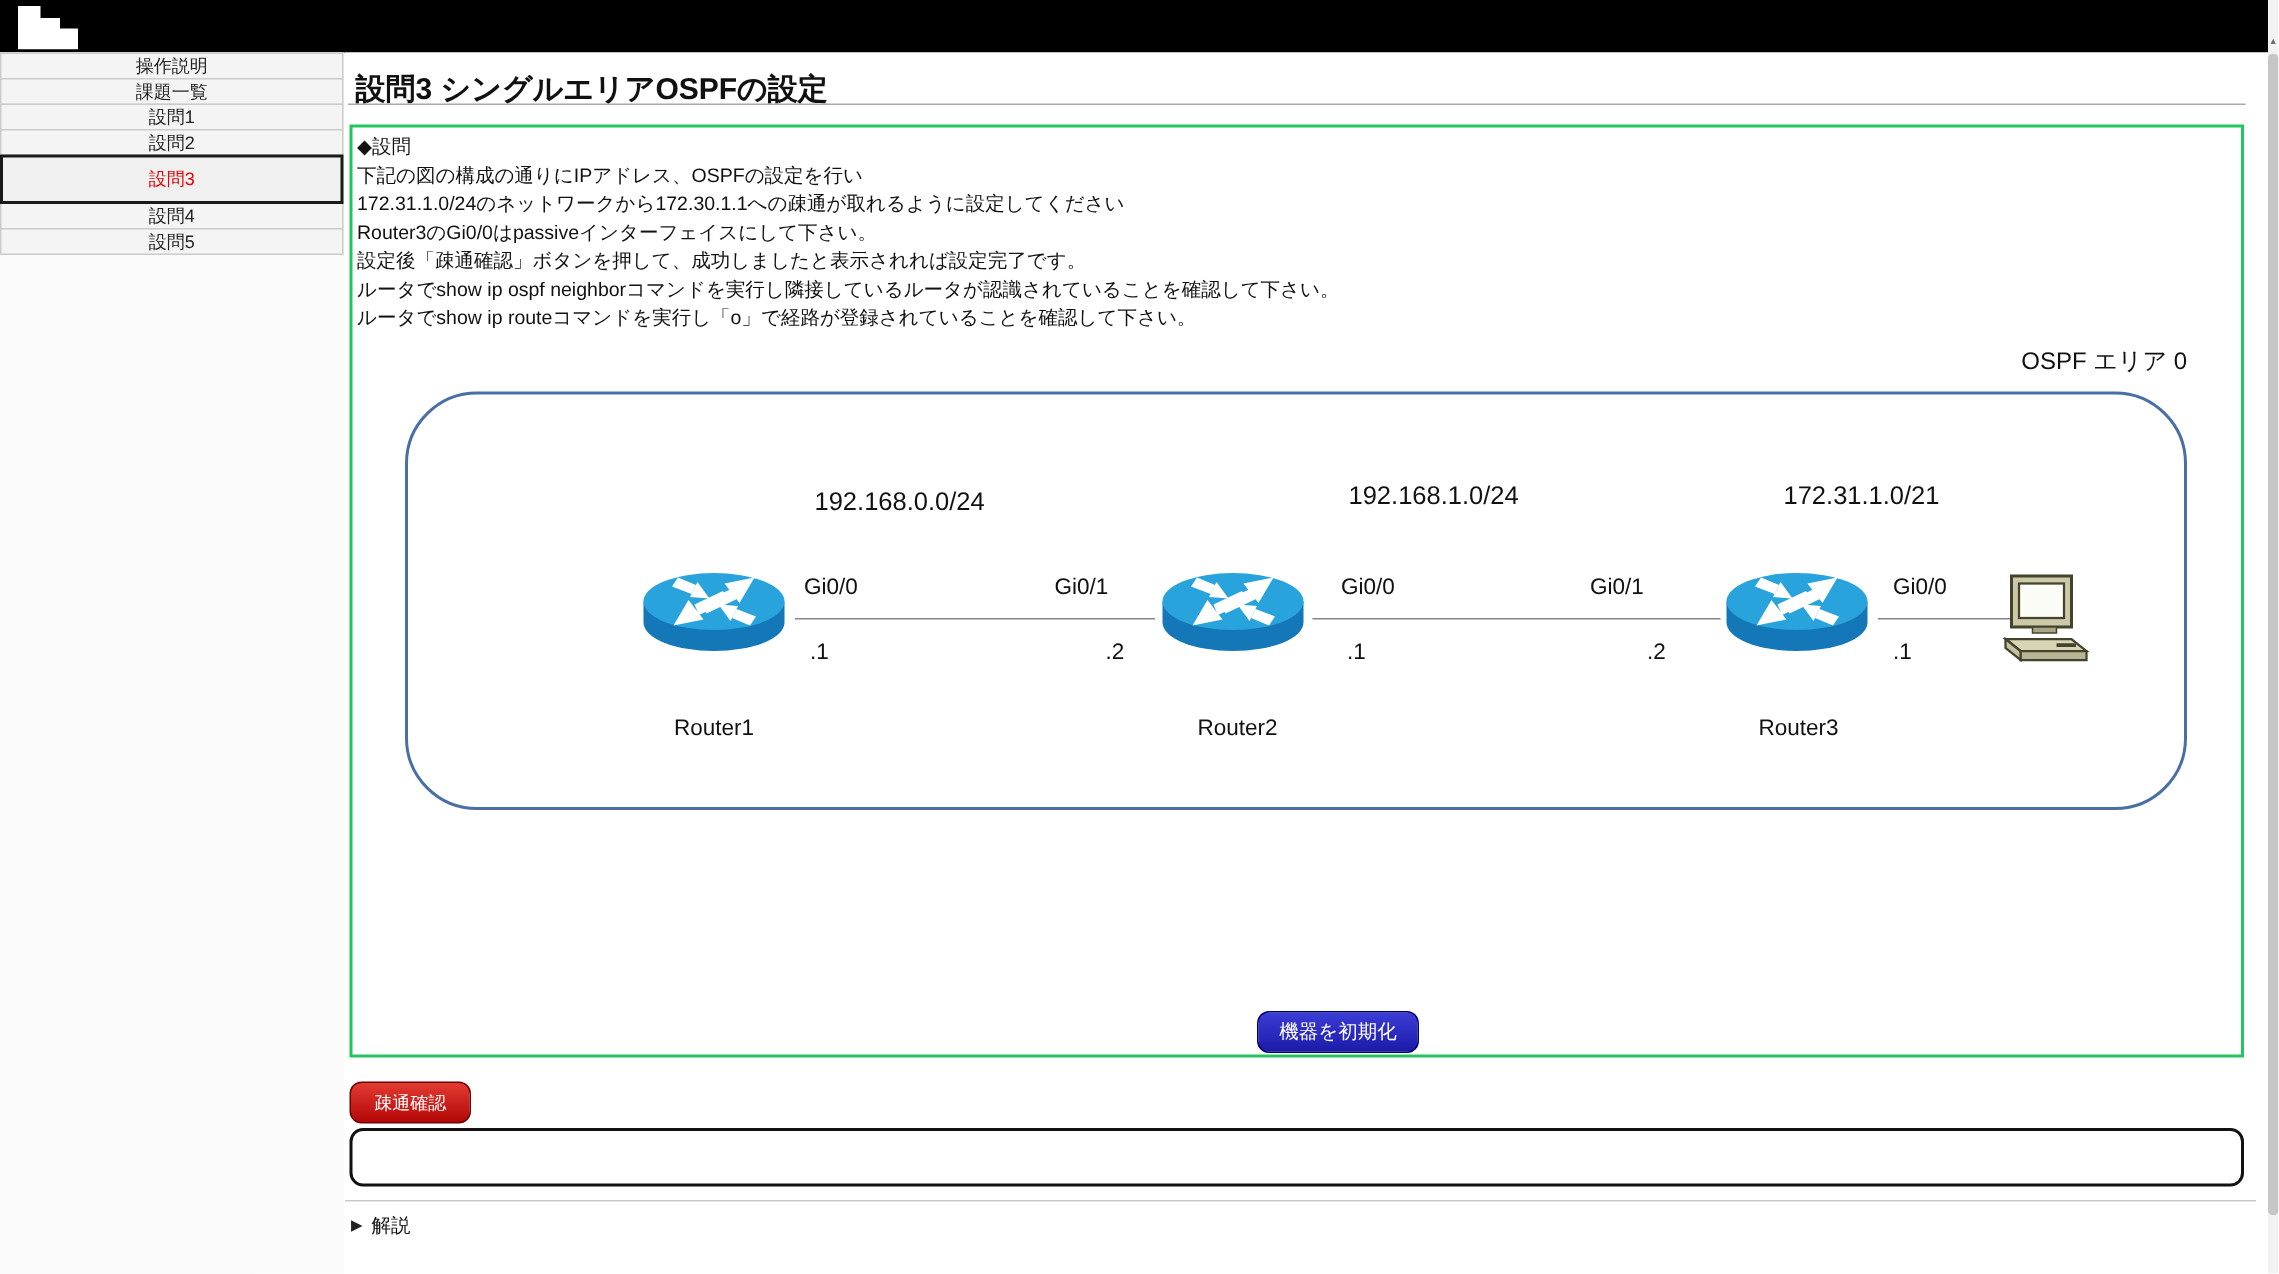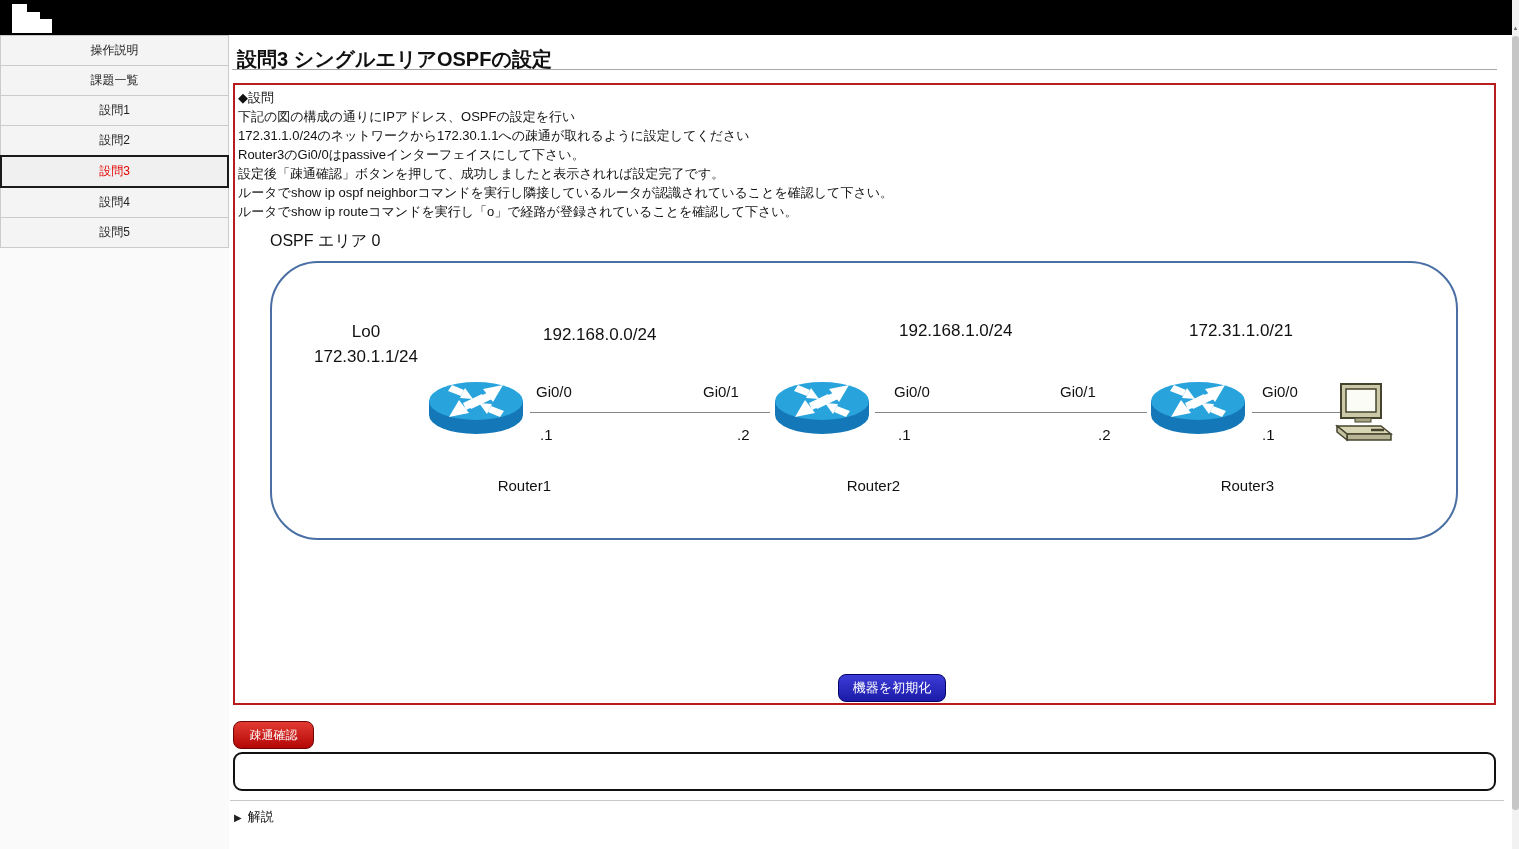--- a/index.html
+++ b/index.html
@@ -13,51 +13,51 @@
 
   
   .scrollbar { position:absolute; right:0; top:0; width:7px; height:849px; background:#f2f2f2; }
   .scrollbar .arrow { position:absolute; top:24px; left:0; width:7px; text-align:center;
                       font-size:6px; color:#6f6f6f; line-height:8px; }
   .scrollbar .thumb { position:absolute; top:36px; left:0; width:7px; height:774px;
                       background:#c6c6c6; border-radius:3px; }
 
   
   .sidebar { position:absolute; left:0; top:35px; width:229px; height:814px; background:#fafafa; }
-  .side-item { position:relative; height:31px; margin-top:-1px; background:#f4f4f4;
+  .side-item { position:relative; height:18px; margin-top:-1px; background:#f4f4f4;
                border:1px solid #cbcbcb; display:flex; align-items:center; justify-content:center;
                font-size:12px; color:#222; cursor:pointer; }
   .side-item:first-child { margin-top:0; }
   .side-item.selected { border:2px solid #1a1a1a; background:#f0f0f0; color:#e60000; z-index:2; height:33px;text-align:center; }
 
   
   .content { position:absolute; left:230px; top:35px; width:1282px; height:814px; background:#fff; }
   .page-title { position:absolute; left:7px; top:11px; font-size:20px; font-weight:bold; color:#111; }
   .title-rule { position:absolute; left:2px; top:34px; width:1265px; height:1px; background:#a8a8a8; }
 
   
   .qbox { position:absolute; left:3px; top:48px; width:1263px; height:622px;
-          border:2px solid #b91c1c; background:#fff; }
+          border:2px solid #22c55e; background:#fff; }
   .qtext { position:absolute; left:3px; top:3px; font-size:13px; line-height:19px; color:#111; }
 
-  .area-title { position:absolute; left:35px; top:146px; width:1188px; text-align:left;
+  .area-title { position:absolute; left:35px; top:146px; width:1188px; text-align:right;
                 font-size:16px; color:#111; }
   .area-rect { position:absolute; left:35px; top:176px; width:1188px; height:279px;
                border:2px solid #4a6fa5; border-radius:48px; }
 
   .link { position:absolute; height:1px; background:#858585; top:327px; }
   .link.l1 { left:295px; width:240px; }
   .link.l2 { left:640px; width:272px; }
   .link.l3 { left:1017px; width:88px; }
 
   .dlabel { position:absolute; white-space:nowrap; color:#111; }
   .net   { font-size:17px; width:210px; }
   .lo    { font-size:17px; text-align:center; width:170px; line-height:25px; }
   .gi,.ip,.rname { font-size:15px; }
-  .rname { width:150px; text-align:right; }
+  .rname { width:150px; text-align:center; }
 
   .router { position:absolute; top:288px; width:106px; height:68px; }
   .pc { position:absolute; left:1100px; top:297px; width:58px; height:62px; }
 
   .init-btn { position:absolute; left:576px; top:589px; width:108px; height:28px;
               background:linear-gradient(#3c3cd8,#1b1ba8); border:1px solid #000066;
               border-radius:8px; color:#fff; font-size:13px; cursor:pointer;
               font-family:"Liberation Sans","DejaVu Sans",sans-serif;margin-left:27px; }
   .check-btn { position:absolute; left:3px; top:686px; width:81px; height:28px;
                background:linear-gradient(#e23b32,#b40707); border:1px solid #6e0404;
@@ -152,24 +152,20 @@
         <div>ルータでshow ip routeコマンドを実行し「o」で経路が登録されていることを確認して下さい。</div>
       </div>
 
       <div class="area-title dlabel">OSPF エリア 0</div>
       <div class="area-rect"></div>
 
       <div class="link l1"></div>
       <div class="link l2"></div>
       <div class="link l3"></div>
 
-      <div class="dlabel lo" style="left:46px; top:234px;">
-        <div>Lo0</div>
-        <div>172.30.1.1/24</div>
-      </div>
       <div class="dlabel net" style="left:308px; top:240px;">192.168.0.0/24</div>
       <div class="dlabel net" style="left:664px; top:236px;">192.168.1.0/24</div>
       <div class="dlabel net" style="left:954px; top:236px;">172.31.1.0/21</div>
 
       <svg class="router" style="left:188px;">
           <use href="#sym-router"></use>
         </svg>
       <svg class="router" style="left:534px;">
           <use href="#sym-router"></use>
         </svg>

